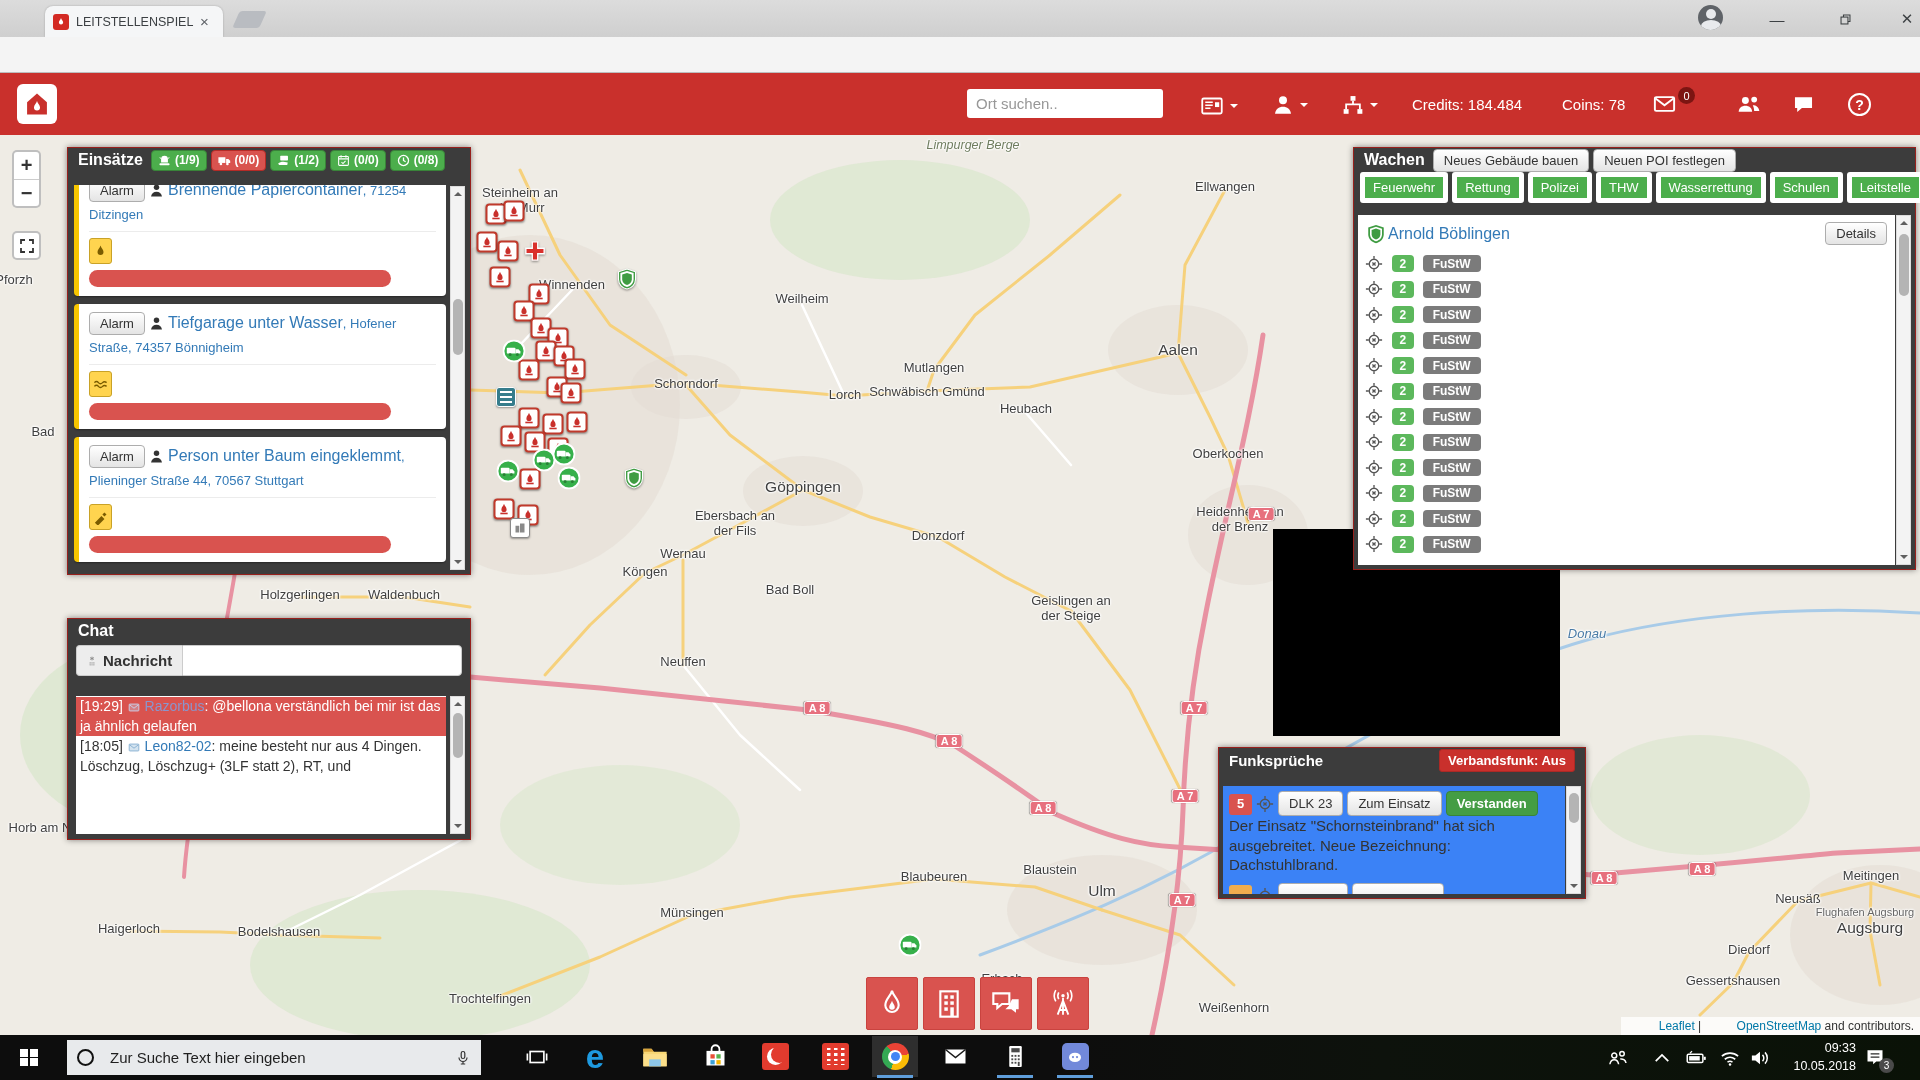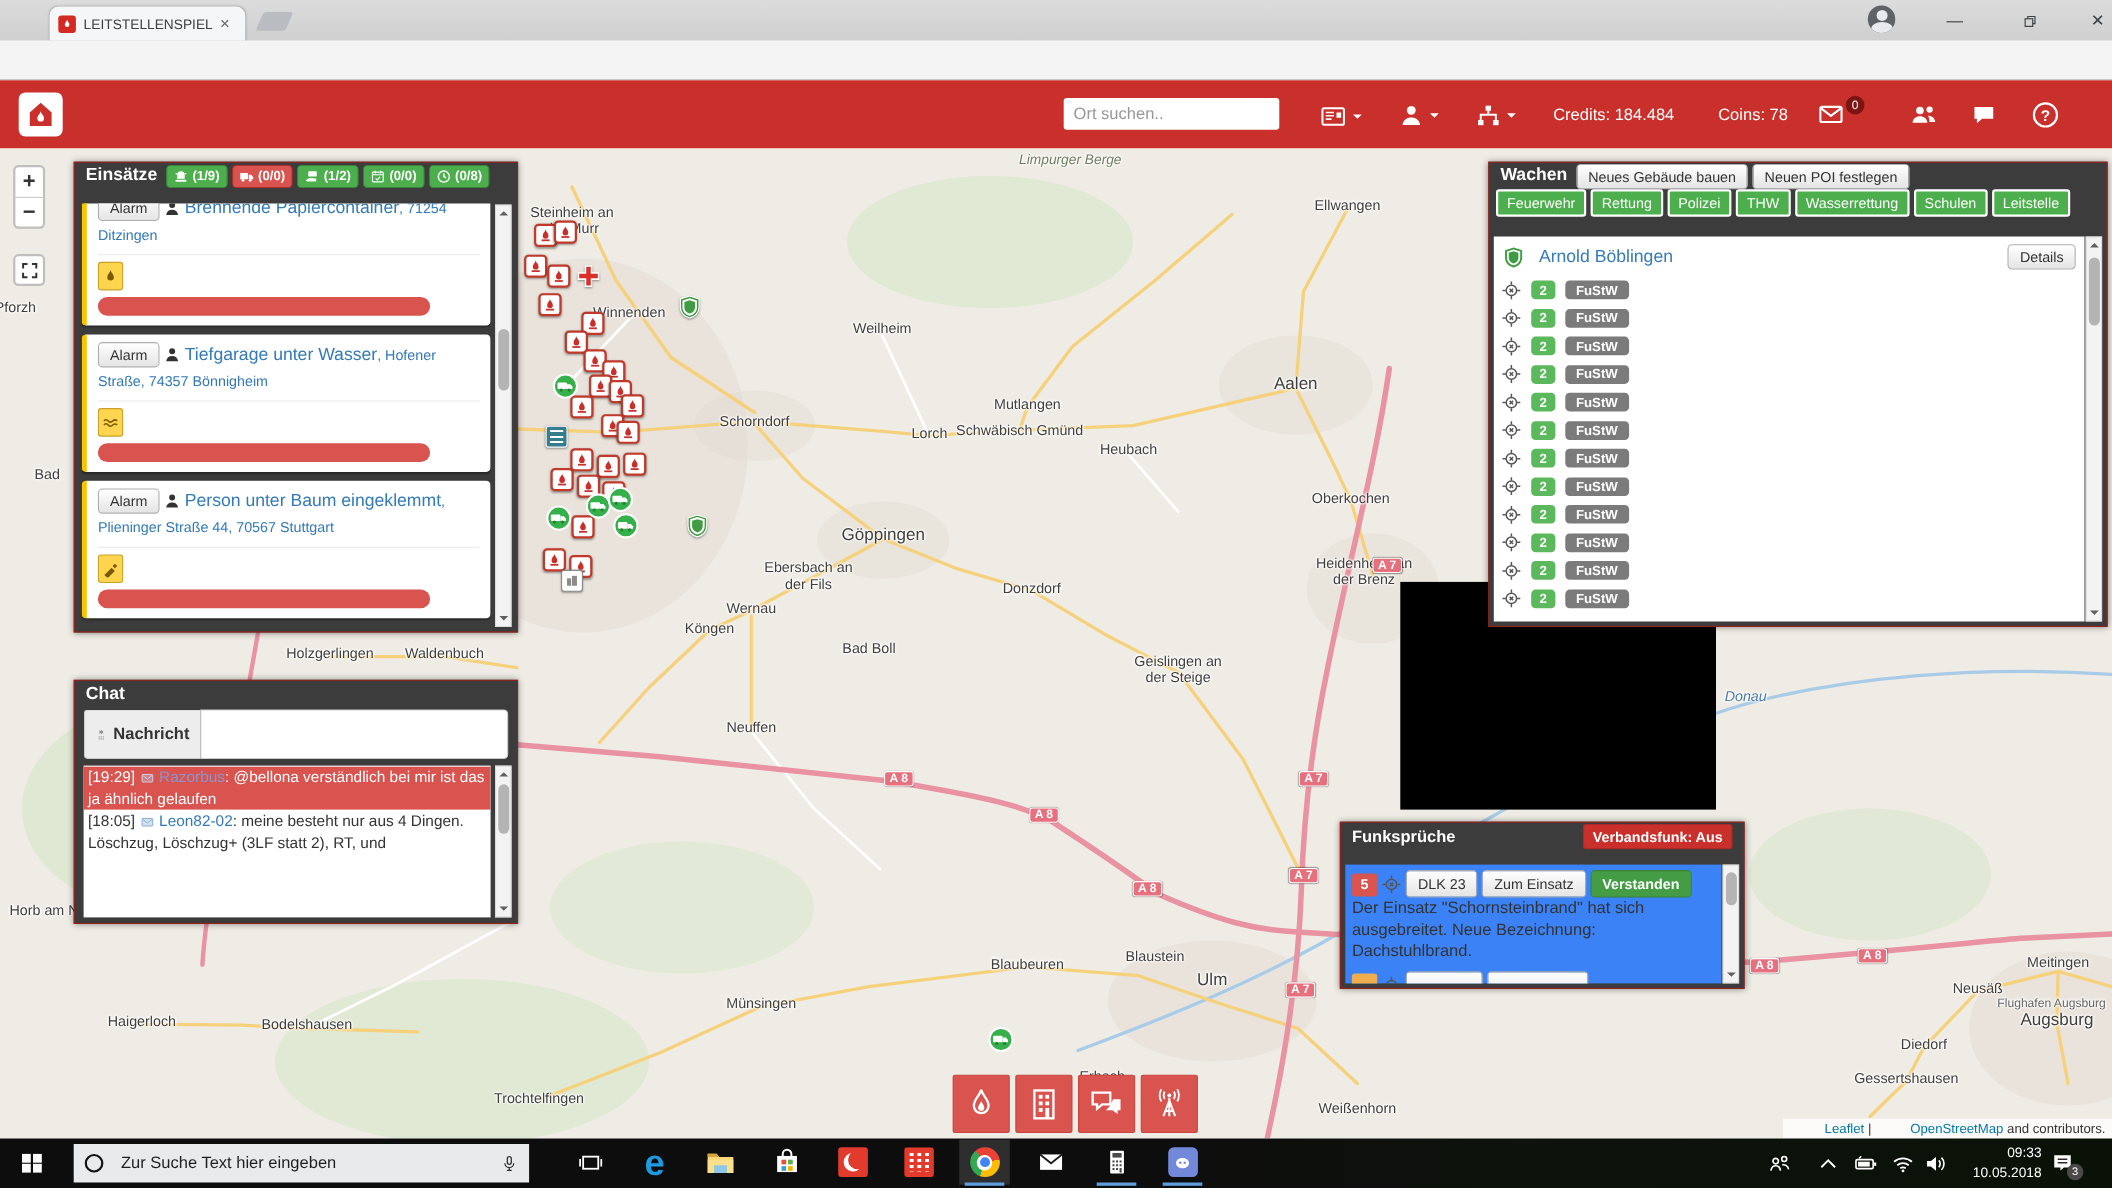--- a/index.html
+++ b/index.html
@@ -90,37 +90,37 @@
   .mtitle .ic { color:#333; margin:0 3px; }
   .mlink { color:#337ab7; text-decoration:none; }
   .mname { font-size:16px; }
   .maddr { font-size:13px; }
   .ybadge { display:inline-flex; align-items:center; justify-content:center; width:23px; height:26px; background:#ffd44f; border:1px solid #c9a227; border-radius:3px; margin:6px 0 2px; color:#7a5c00; }
   .mprog { width:87%; height:17px; margin-top:4px; }
   .mprog > div { height:100%; background:#d9534f; border-radius:9px; }
 
   
   #chat { left:67px; top:618px; width:404px; height:222px; }
-  #chat-inputrow { display:flex; margin:2px 8px 6px; height:45px; }
+  #chat-inputrow { display:flex; margin:2px 8px 6px; height:31px; }
   #chat-addon { display:flex; align-items:center; gap:6px; background:#ededed; border:1px solid #ccc; border-right:none; border-radius:4px 0 0 4px; padding:0 10px; color:#333; font-size:15px; font-weight:bold; }
   #chat-input { flex:1; border:1px solid #ccc; border-radius:0 4px 4px 0; padding:0 8px; font-size:14px; font-family:inherit; }
   #chat-msgs { position:absolute; left:8px; right:24px; bottom:5px; top:77px; background:#fff; color:#333; font-size:14px; line-height:1.4; overflow:hidden; padding:1px 4px; }
   .cmsg { margin-bottom:1px; }
   .cmsg .cuser { color:#337ab7; text-decoration:none; }
   .cmsg .ic { color:#85aed1; }
   .cmsg.hl { background:#d9534f; color:#fff; margin:0 -4px 1px; padding:0 4px; }
   .cmsg.hl .cuser { color:#8b95cc; }
   .cmsg.hl .ic { color:#c9d4ee; }
 
   
   #wachen { left:1353px; top:147px; width:563px; height:423px; }
   #wachen-filters { display:flex; gap:4px; padding:0 6px 6px; }
-  .fbtn { background:#4cae4c; border:2px solid #ffffff; border-radius:3px; color:#fff; font-size:13px; padding:3px 8px; font-family:inherit; }
+  .fbtn { background:#4cae4c; border:5px solid #ffffff; border-radius:3px; color:#fff; font-size:13px; padding:3px 8px; font-family:inherit; }
   #wachen-body { position:absolute; top:67px; left:4px; right:20px; bottom:4px; background:#fff; color:#333; overflow:hidden; }
-  .srow { display:flex; align-items:center; gap:13px; padding:7px 8px 6px; }
+  .srow { display:flex; align-items:center; gap:2px; padding:7px 8px 6px; }
   .srow a { color:#337ab7; font-size:16px; text-decoration:none; }
   .srow .btnsm { margin-left:auto; }
   .vrow { display:flex; align-items:center; gap:9px; height:25.5px; padding-left:7px; }
   .vrow .ic { color:#555; }
   .badge-green { background:#5cb85c; border-radius:4px; color:#fff; font-size:12px; font-weight:bold; padding:1.5px 7.5px; }
   .badge-gray { background:#7b7b7b; border-radius:4px; color:#fff; font-size:12px; font-weight:bold; padding:1.5px 10px; }
 
   
   #funk { left:1218px; top:747px; width:368px; height:152px; }
   #funk-toggle { margin-left:auto; background:#c9302c; border:1px solid #ac2925; border-radius:3px; color:#fff; font-size:13px; font-weight:bold; padding:3px 8px; font-family:inherit; }

